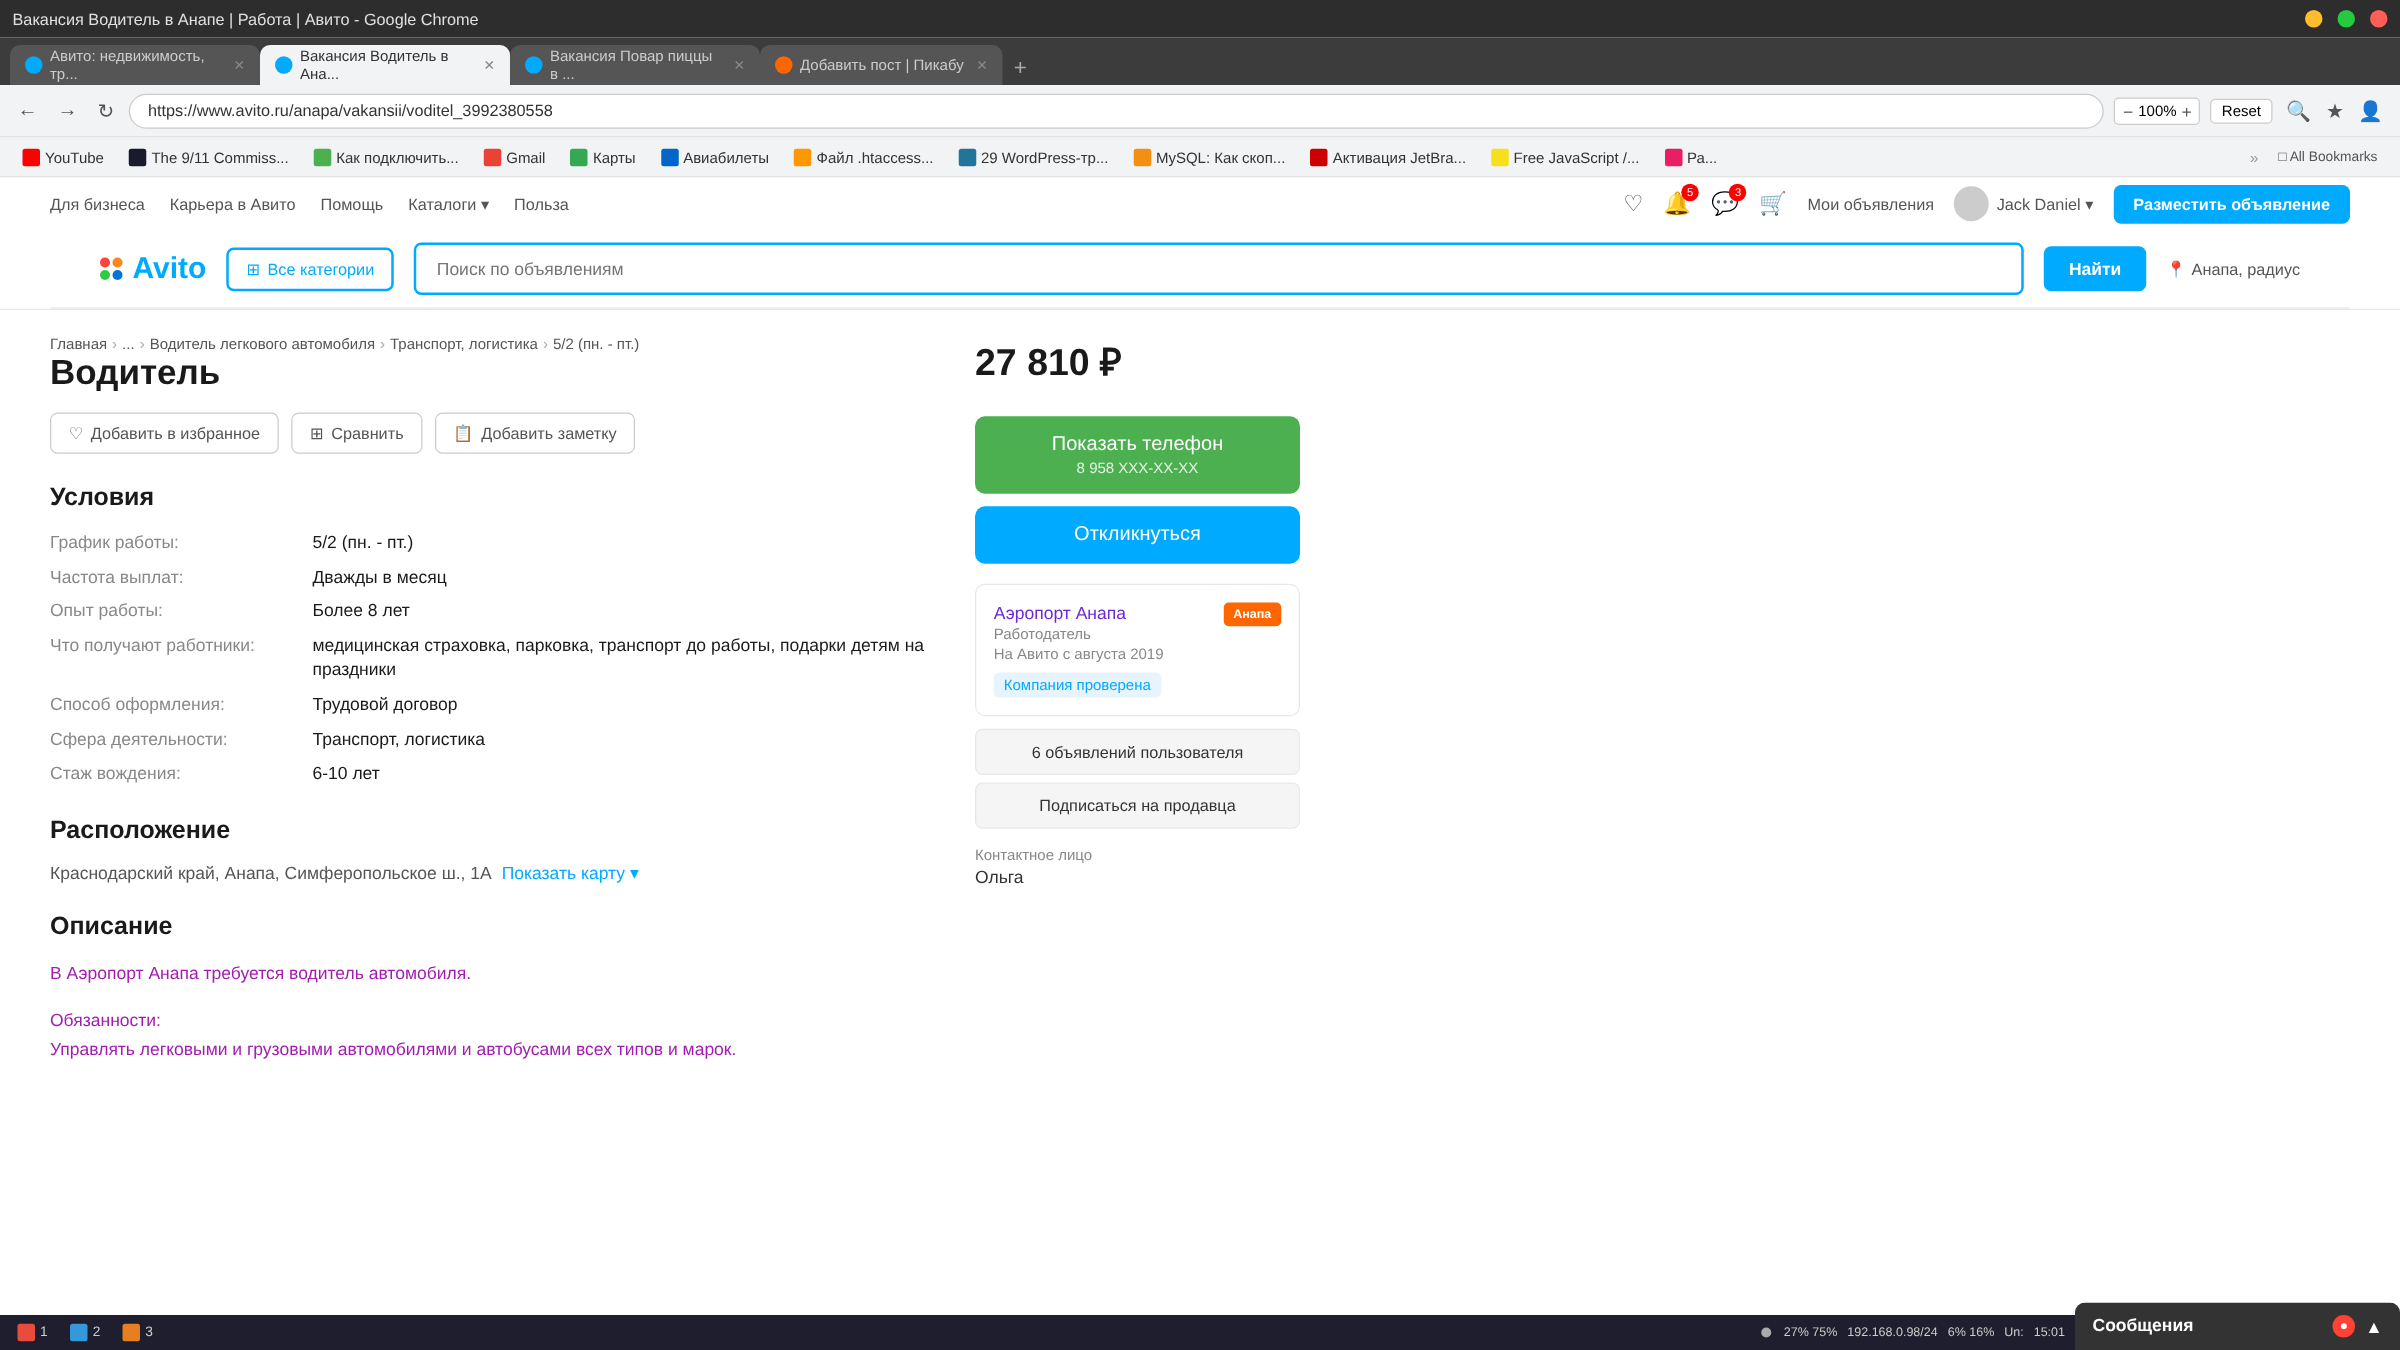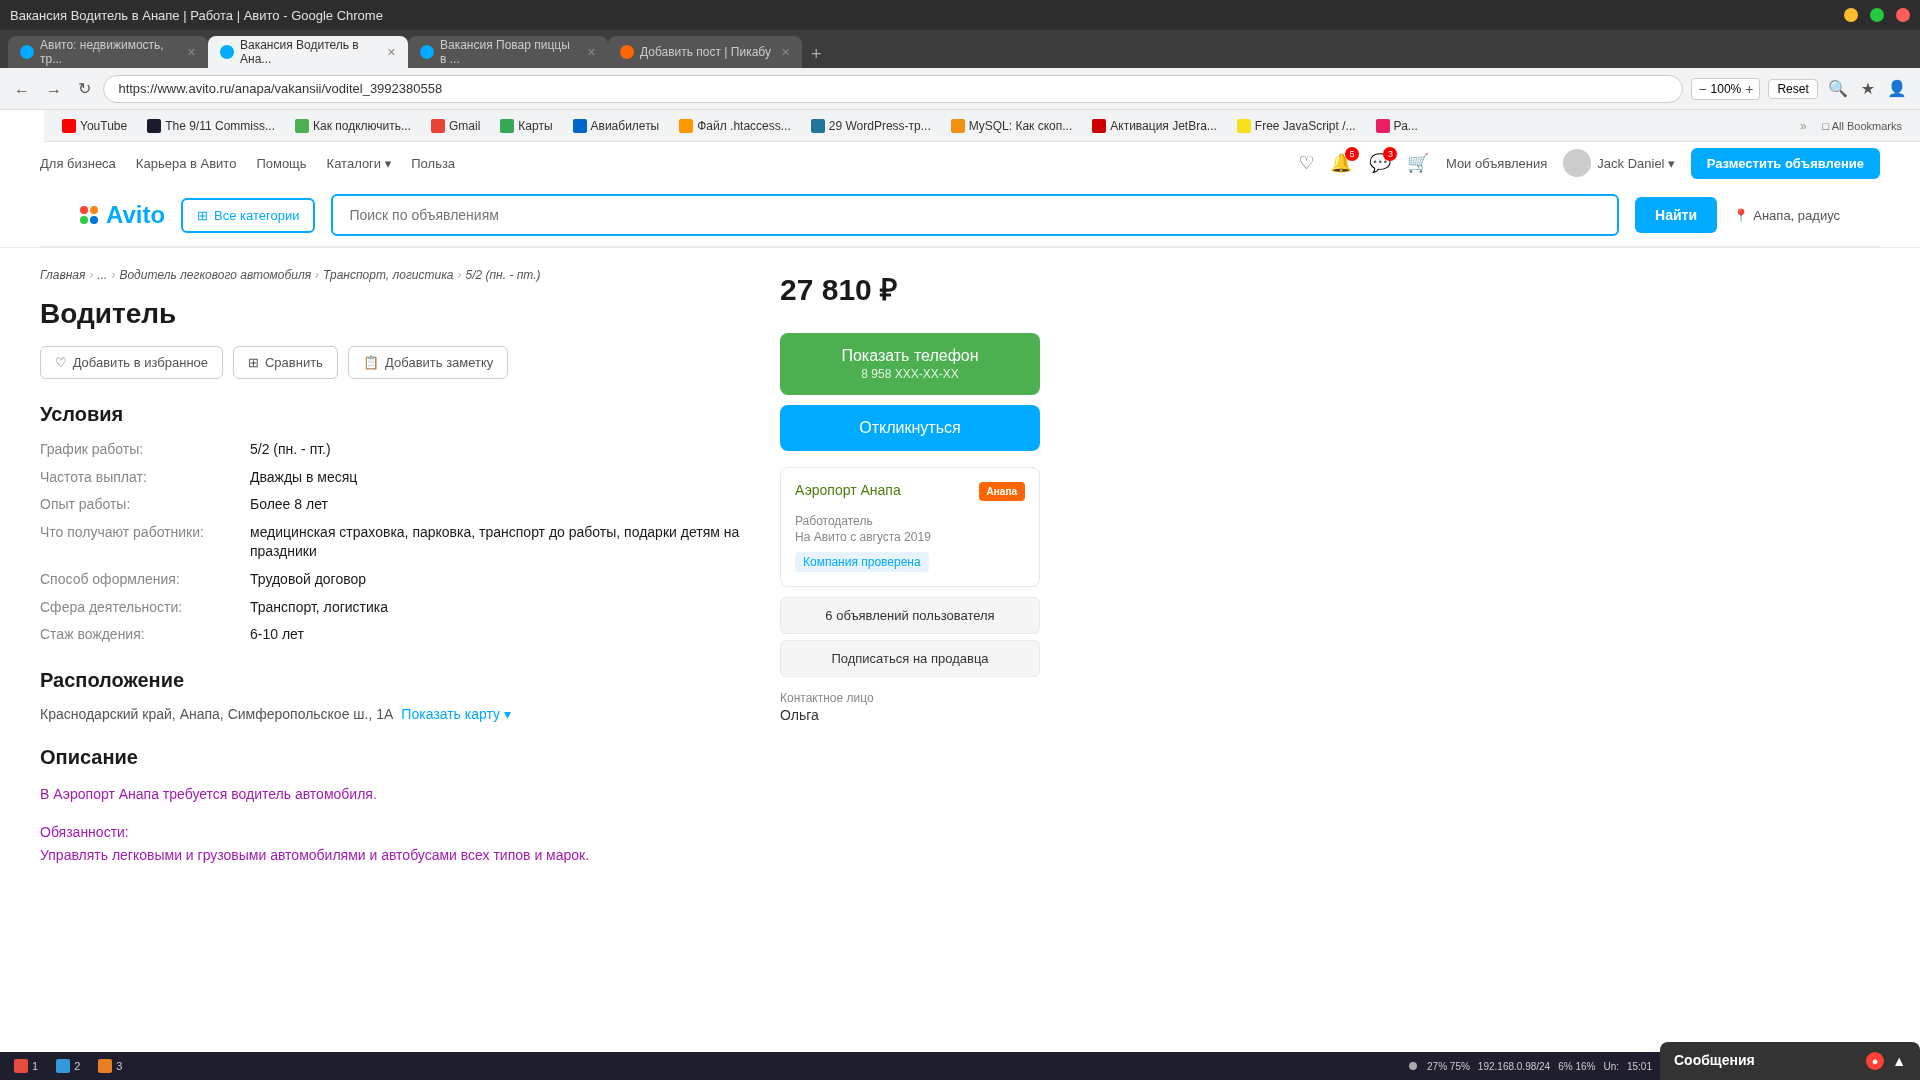--- a/index.html
+++ b/index.html
@@ -100,21 +100,20 @@
 
     .bookmarks-bar {
       background: #f1f3f4;
       height: 32px;
       display: flex;
       align-items: center;
       padding: 0 10px;
       gap: 4px;
       border-bottom: 1px solid #e0e0e0;
       font-size: 12px;
-      margin-left: 44px;
     }
     .bookmark-item {
       display: flex;
       align-items: center;
       gap: 4px;
       padding: 3px 8px;
       border-radius: 4px;
       cursor: pointer;
       white-space: nowrap;
       color: #333;
@@ -236,25 +235,23 @@
       padding: 20px 40px;
       gap: 40px;
       background: #fff;
     }
     .left-col { flex: 1; max-width: 700px; }
     .right-col { width: 260px; flex-shrink: 0; }
 
     .breadcrumb {
       font-size: 12px;
       color: #aaa;
-      margin-bottom: 16px;
       display: flex;
       align-items: flex-start;
       gap: 4px;
-      font-style: italic;
     }
     .breadcrumb span { color: #555; cursor: pointer; }
     .breadcrumb .sep { color: #aaa; }
 
     .job-title {
       font-size: 28px;
       font-weight: bold;
       color: #1a1a1a;
       margin-bottom: 16px;
     }
@@ -327,21 +324,21 @@
       margin-bottom: 16px;
       text-align: center;
     }
 
     .employer-card {
       border: 1px solid #e8e8e8;
       border-radius: 8px;
       padding: 14px;
       margin-bottom: 10px;
     }
-    .employer-name-link { color: #4d7c0f; font-size: 14px; cursor: pointer; margin-bottom: 16px; }
+    .employer-name-link { color: #6d28d9; font-size: 14px; cursor: pointer; margin-bottom: 2px; }
     .employer-label { font-size: 12px; color: #888; }
     .employer-since { font-size: 12px; color: #888; margin-top: 2px; }
     .employer-verified {
       display: inline-block;
       background: #e8f4fd;
       color: #00aaff;
       border-radius: 4px;
       padding: 3px 8px;
       font-size: 12px;
       margin-top: 8px;

